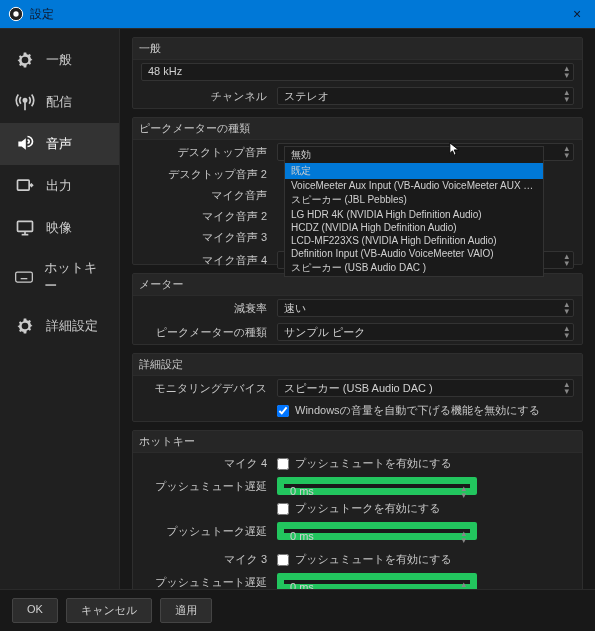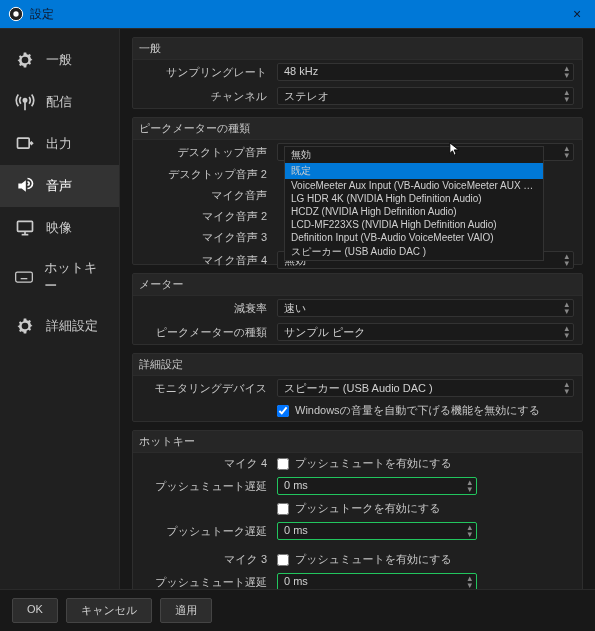--- a/index.html
+++ b/index.html
@@ -105,21 +105,21 @@
   line-height: 7px;
 }
 .checkbox-row { display: flex; align-items: center; gap: 6px; }
 input[type=checkbox] {
   width: 12px; height: 12px;
 }
 .spin {
   width: 200px;
   background: #1a1a1a;
   color: #d0d0d0;
-  border: 1px solid #22c55e;
+  border: 7px solid #22c55e;
   padding: 1px 18px 1px 6px;
   height: 18px;
   position: relative;
   border-radius: 2px;
 }
 .spin .arrows {
   position: absolute;
   right: 4px; top: 1px;
   font-size: 9px;
   color: #888;
@@ -196,36 +196,36 @@
       <div class="side-item">
         <span class="side-icon">
             <svg viewBox="0 0 24 24" width="20" height="20" fill="none" stroke="#ccc" stroke-width="2">
               <circle cx="12" cy="10" r="2" fill="#ccc"></circle>
               <path d="M7 6a7 7 0 000 8M17 6a7 7 0 010 8M4 3a11 11 0 000 14M20 3a11 11 0 010 14"></path>
               <line x1="12" y1="12" x2="12" y2="22"></line>
             </svg>
           </span>
         <span>配信</span>
       </div>
+      <div class="side-item selected">
+        <span class="side-icon">
+            <svg viewBox="0 0 24 24" width="20" height="20" fill="#fff">
+              <path d="M4 9v6h4l5 4V5L8 9H4zm11 3a3 3 0 000-6v2a1 1 0 010 2v2zm0 4a7 7 0 000-14v2a5 5 0 010 10v2z"></path>
+            </svg>
+          </span>
+        <span>音声</span>
+      </div>
       <div class="side-item">
         <span class="side-icon">
             <svg viewBox="0 0 24 24" width="20" height="20" fill="none" stroke="#ccc" stroke-width="2">
               <rect x="3" y="5" width="14" height="12" rx="1"></rect>
               <path d="M17 11h4m-2-2l2 2-2 2"></path>
             </svg>
           </span>
         <span>出力</span>
-      </div>
-      <div class="side-item selected">
-        <span class="side-icon">
-            <svg viewBox="0 0 24 24" width="20" height="20" fill="#fff">
-              <path d="M4 9v6h4l5 4V5L8 9H4zm11 3a3 3 0 000-6v2a1 1 0 010 2v2zm0 4a7 7 0 000-14v2a5 5 0 010 10v2z"></path>
-            </svg>
-          </span>
-        <span>音声</span>
       </div>
       <div class="side-item">
         <span class="side-icon">
             <svg viewBox="0 0 24 24" width="20" height="20" fill="none" stroke="#ccc" stroke-width="2">
               <rect x="3" y="4" width="18" height="12" rx="1"></rect>
               <line x1="8" y1="20" x2="16" y2="20"></line>
               <line x1="12" y1="16" x2="12" y2="20"></line>
             </svg>
           </span>
         <span>映像</span>
@@ -251,21 +251,20 @@
           </span>
         <span>詳細設定</span>
       </div>
     </div>
 
     <div class="content">
 
       <div class="section">
         <div class="section-header">一般</div>
         <div class="row">
-          <div class="row-label">サンプリングレート</div>
           <div class="select"><span>48 kHz</span><span class="arrows">▴<br>▾</span></div>
         </div>
         <div class="row">
           <div class="row-label">チャンネル</div>
           <div class="select"><span>ステレオ</span><span class="arrows">▴<br>▾</span></div>
         </div>
       </div>
 
       <div class="section" style="height:148px;">
         <div class="section-header">ピークメーターの種類</div>
@@ -357,20 +356,21 @@
 
       </div>
 
     </div>
   </div>
 
   <div class="dropdown-open">
     <div class="dd-item">無効</div>
     <div class="dd-item highlighted">既定</div>
     <div class="dd-item">VoiceMeeter Aux Input (VB-Audio VoiceMeeter AUX VAIO)</div>
+    <div class="dd-item">スピーカー (JBL Pebbles)</div>
     <div class="dd-item">LG HDR 4K (NVIDIA High Definition Audio)</div>
     <div class="dd-item">HCDZ (NVIDIA High Definition Audio)</div>
     <div class="dd-item">LCD-MF223XS (NVIDIA High Definition Audio)</div>
     <div class="dd-item">Definition Input (VB-Audio VoiceMeeter VAIO)</div>
     <div class="dd-item">スピーカー (USB Audio DAC   )</div>
   </div>
 
   <div class="cursor" style="left:449px; top:142px;">
     <svg viewBox="0 0 16 16" width="14" height="14">
         <path d="M1 1l0 12 3-3 2 5 2-1-2-5 5 0z" fill="#fff" stroke="#000" stroke-width="1"></path>

